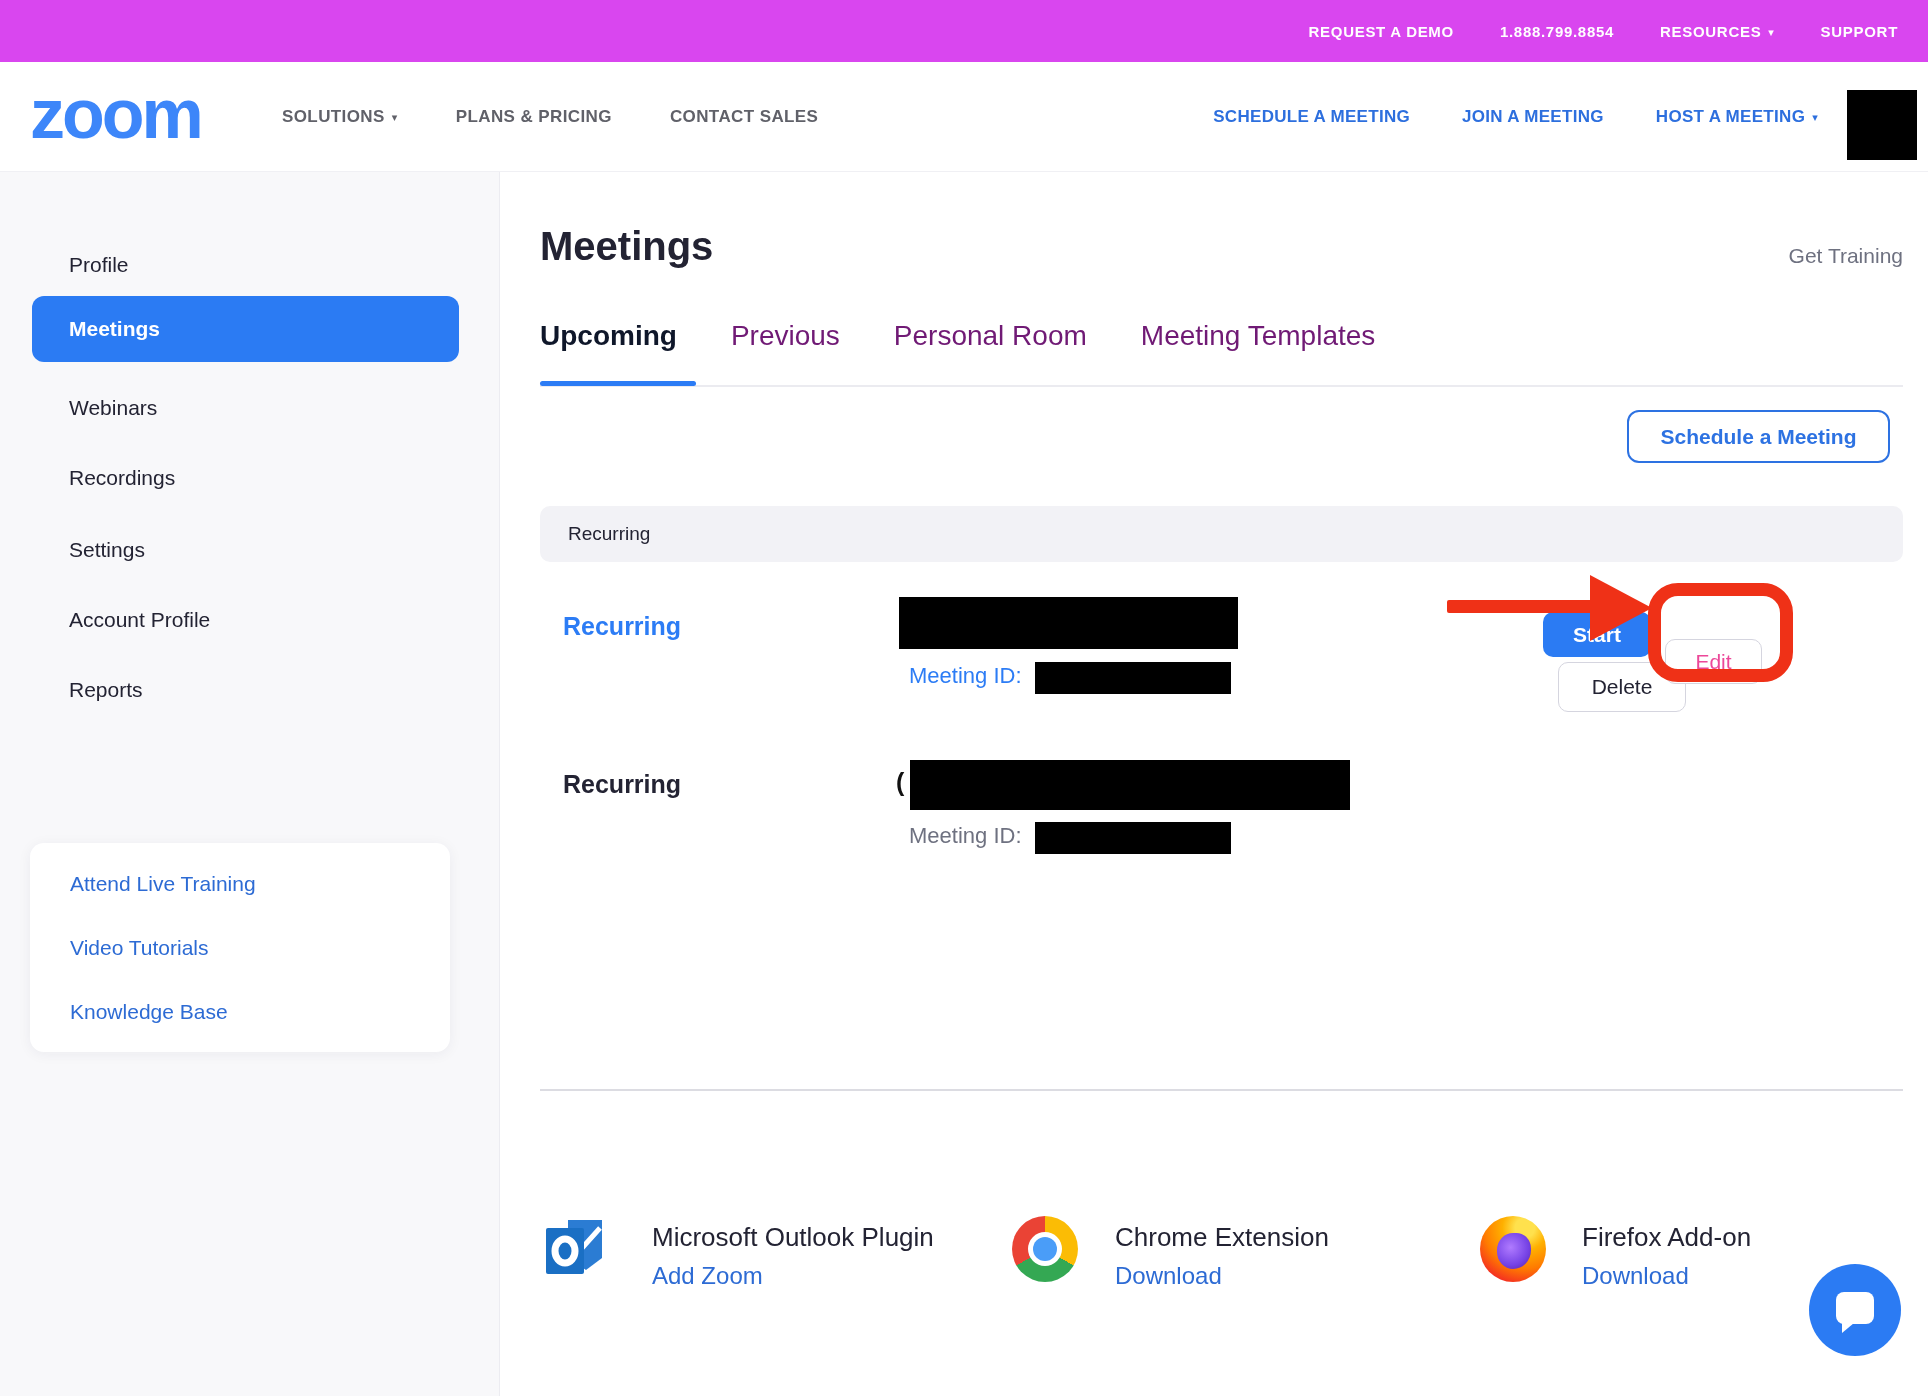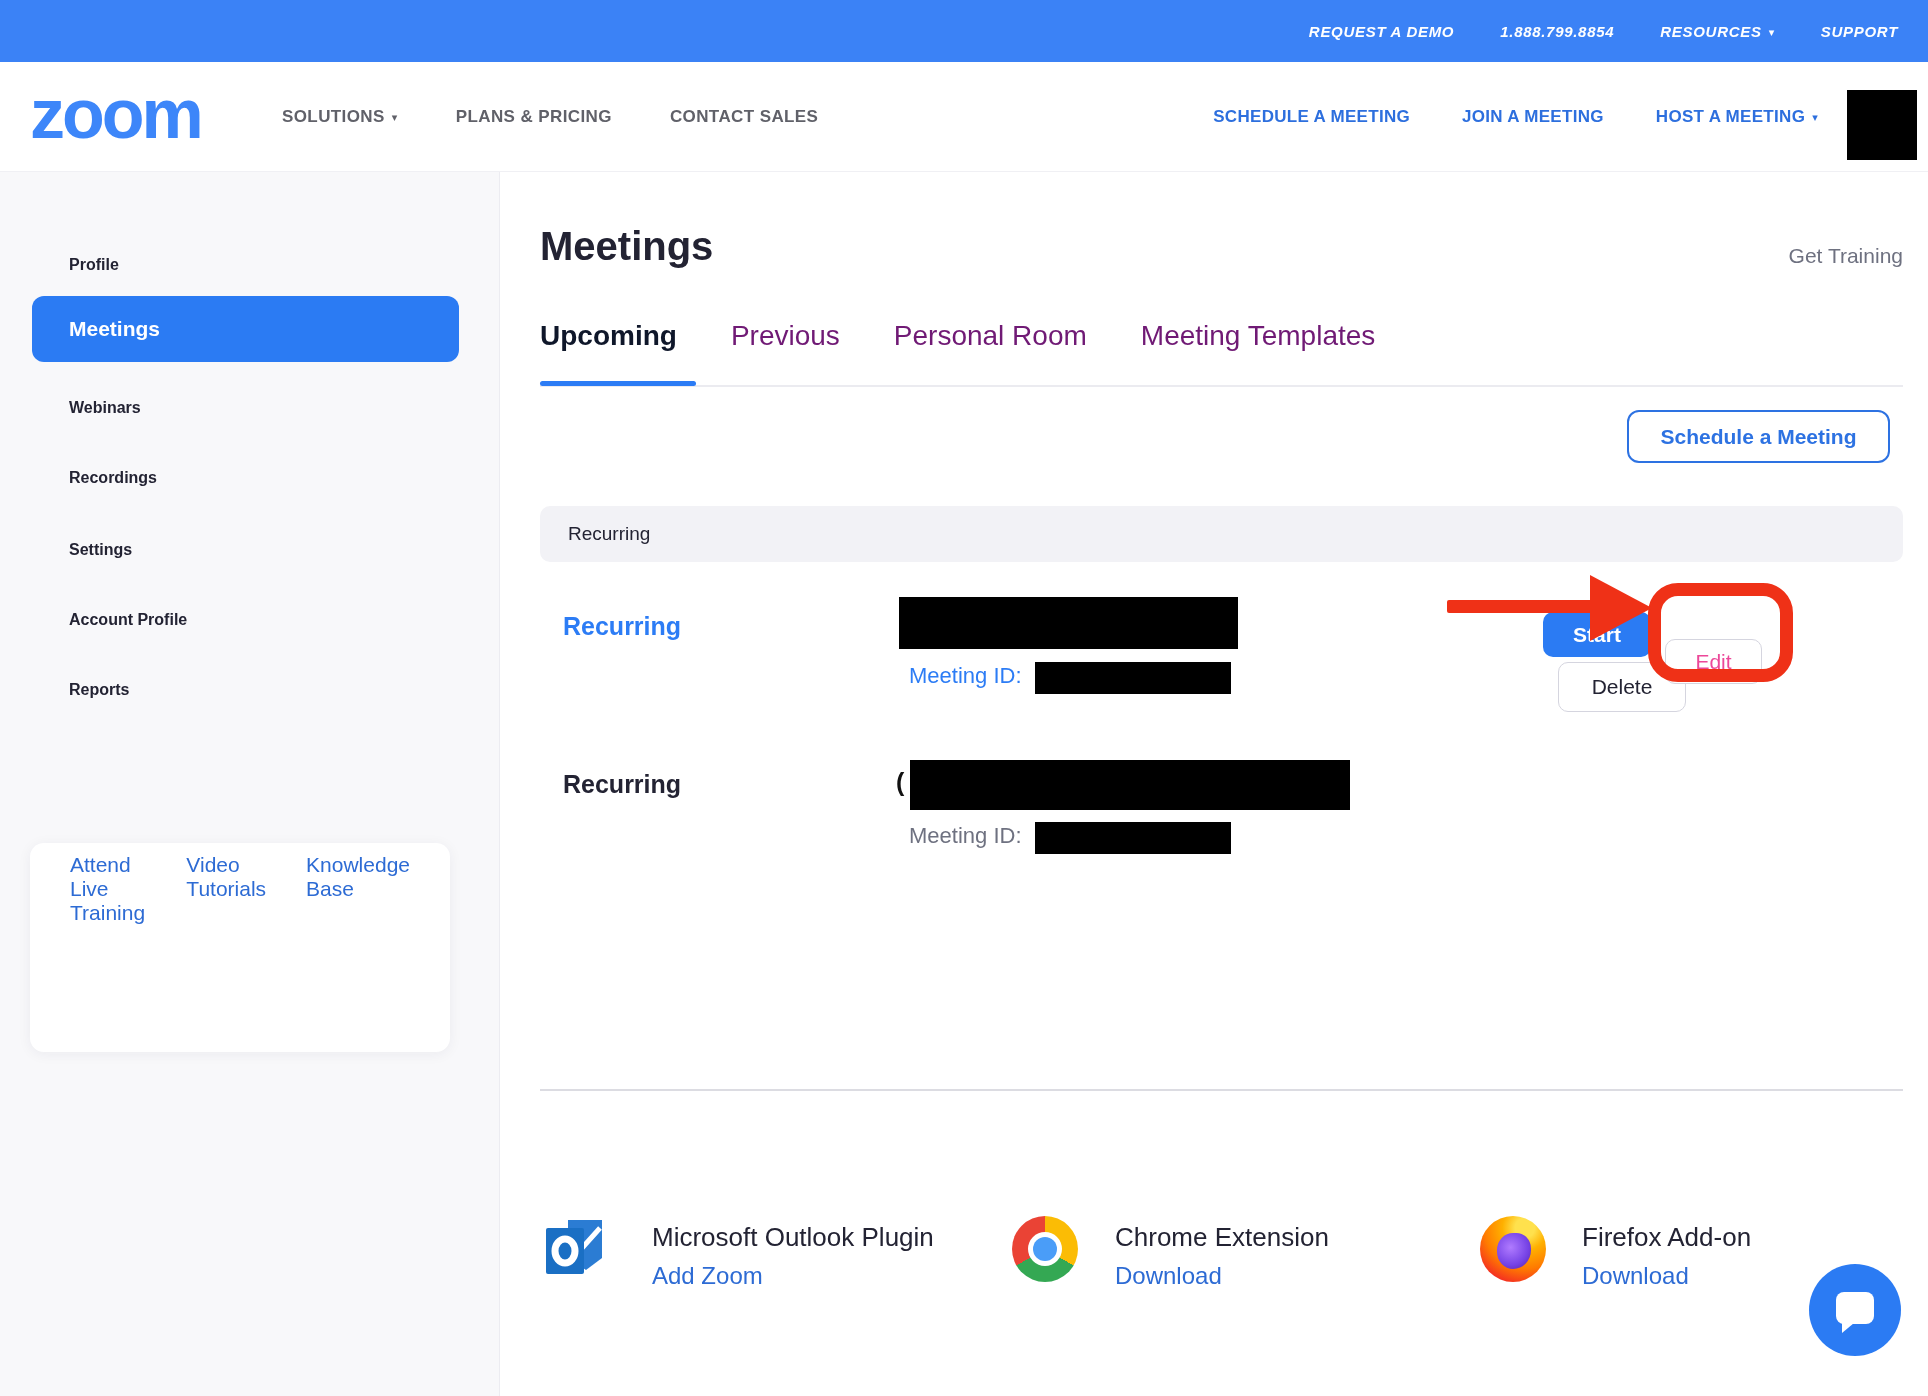--- a/index.html
+++ b/index.html
@@ -1,50 +1,50 @@
 <!DOCTYPE html>
 <html><head>
 <meta charset="utf-8">
 <style>
   * { margin:0; padding:0; box-sizing:border-box; }
   html,body { width:1928px; height:1396px; background:#fff;
     font-family:"Liberation Sans","DejaVu Sans",sans-serif; color:#232333; }
   .screen { position:relative; width:1928px; height:1396px; overflow:hidden; background:#fff; }
 
   
-  .topbar { position:absolute; left:0; top:0; width:1928px; height:62px; background:#3b82f6;
-    display:flex; align-items:center; justify-content:flex-end; gap:46px; padding-right:30px;font-style:italic; }
+  .topbar { position:absolute; left:0; top:0; width:1928px; height:62px; background:#d946ef;
+    display:flex; align-items:center; justify-content:flex-end; gap:46px; padding-right:30px; }
   .topbar-item { color:#fff; font-size:15px; font-weight:700; letter-spacing:.7px; white-space:nowrap; cursor:pointer; }
   .caret { display:inline-block; font-size:11px; margin-left:7px; transform:translateY(-1px); }
 
   
   .header { position:absolute; left:0; top:62px; width:1928px; height:110px; background:#fff;
     border-bottom:1px solid #F0F0F4; }
   .logo { position:absolute; left:30px; top:50%; transform:translateY(-54%); font-size:70px;
     font-weight:700; letter-spacing:-3px; color:#3D86F9; line-height:1; cursor:pointer; }
   .nav-left { position:absolute; left:282px; top:0; height:100%; display:flex; align-items:center;
     gap:58px; font-size:17px; font-weight:600; color:#606169; letter-spacing:.4px; }
   .nav-left .nav-item { cursor:pointer; white-space:nowrap; }
   .nav-right { position:absolute; right:110px; top:0; height:100%; display:flex; align-items:center;
     gap:52px; font-size:17px; font-weight:700; color:#2D6FDE; letter-spacing:.3px; }
   .nav-right .nav-item { cursor:pointer; white-space:nowrap; }
   .avatar { position:absolute; left:1847px; top:28px; width:70px; height:70px; background:#000; }
 
   
   .sidebar { position:absolute; left:0; top:172px; width:500px; height:1224px;
     background:#F8F8FA; border-right:1px solid #ECECF1; }
-  .side-item { position:absolute; left:69px; font-size:16px; font-weight:700; color:#232333;
+  .side-item { position:absolute; left:69px; font-size:21px; font-weight:400; color:#232333;
     cursor:pointer; line-height:30px; }
   .side-pill { position:absolute; left:32px; top:124px; width:427px; height:66px;
     background:#2B7BF3; border-radius:12px; display:flex; align-items:center; padding-left:37px;
     cursor:pointer; }
   .side-pill span { color:#fff; font-size:21px; font-weight:600; }
   .help-card { position:absolute; left:30px; top:671px; width:420px; height:209px; background:#fff;
     border-radius:14px; box-shadow:0 2px 14px rgba(30,30,60,.06);
-    display:flex; flex-direction:row; justify-content:center; gap:40px; padding:10px 40px; }
+    display:flex; flex-direction:column; justify-content:center; gap:40px; padding:10px 40px; }
   .help-link { font-size:21px; font-weight:500; color:#2D6BD4; cursor:pointer; }
 
   
   .main { position:absolute; left:500px; top:172px; width:1428px; height:1224px; background:#fff; }
   .page-title { position:absolute; left:40px; top:52px; font-size:40px; font-weight:700; color:#232333; }
   .get-training { position:absolute; right:25px; top:72px; font-size:21px; color:#6E7180; cursor:pointer;margin-left:30px; }
 
   .tabs { position:absolute; left:40px; top:148px; display:flex; gap:54px; }
   .tab { font-size:28px; font-weight:500; color:#701a75; cursor:pointer; white-space:nowrap; }
   .tab.active { color:#0f172a; font-weight:600; }

